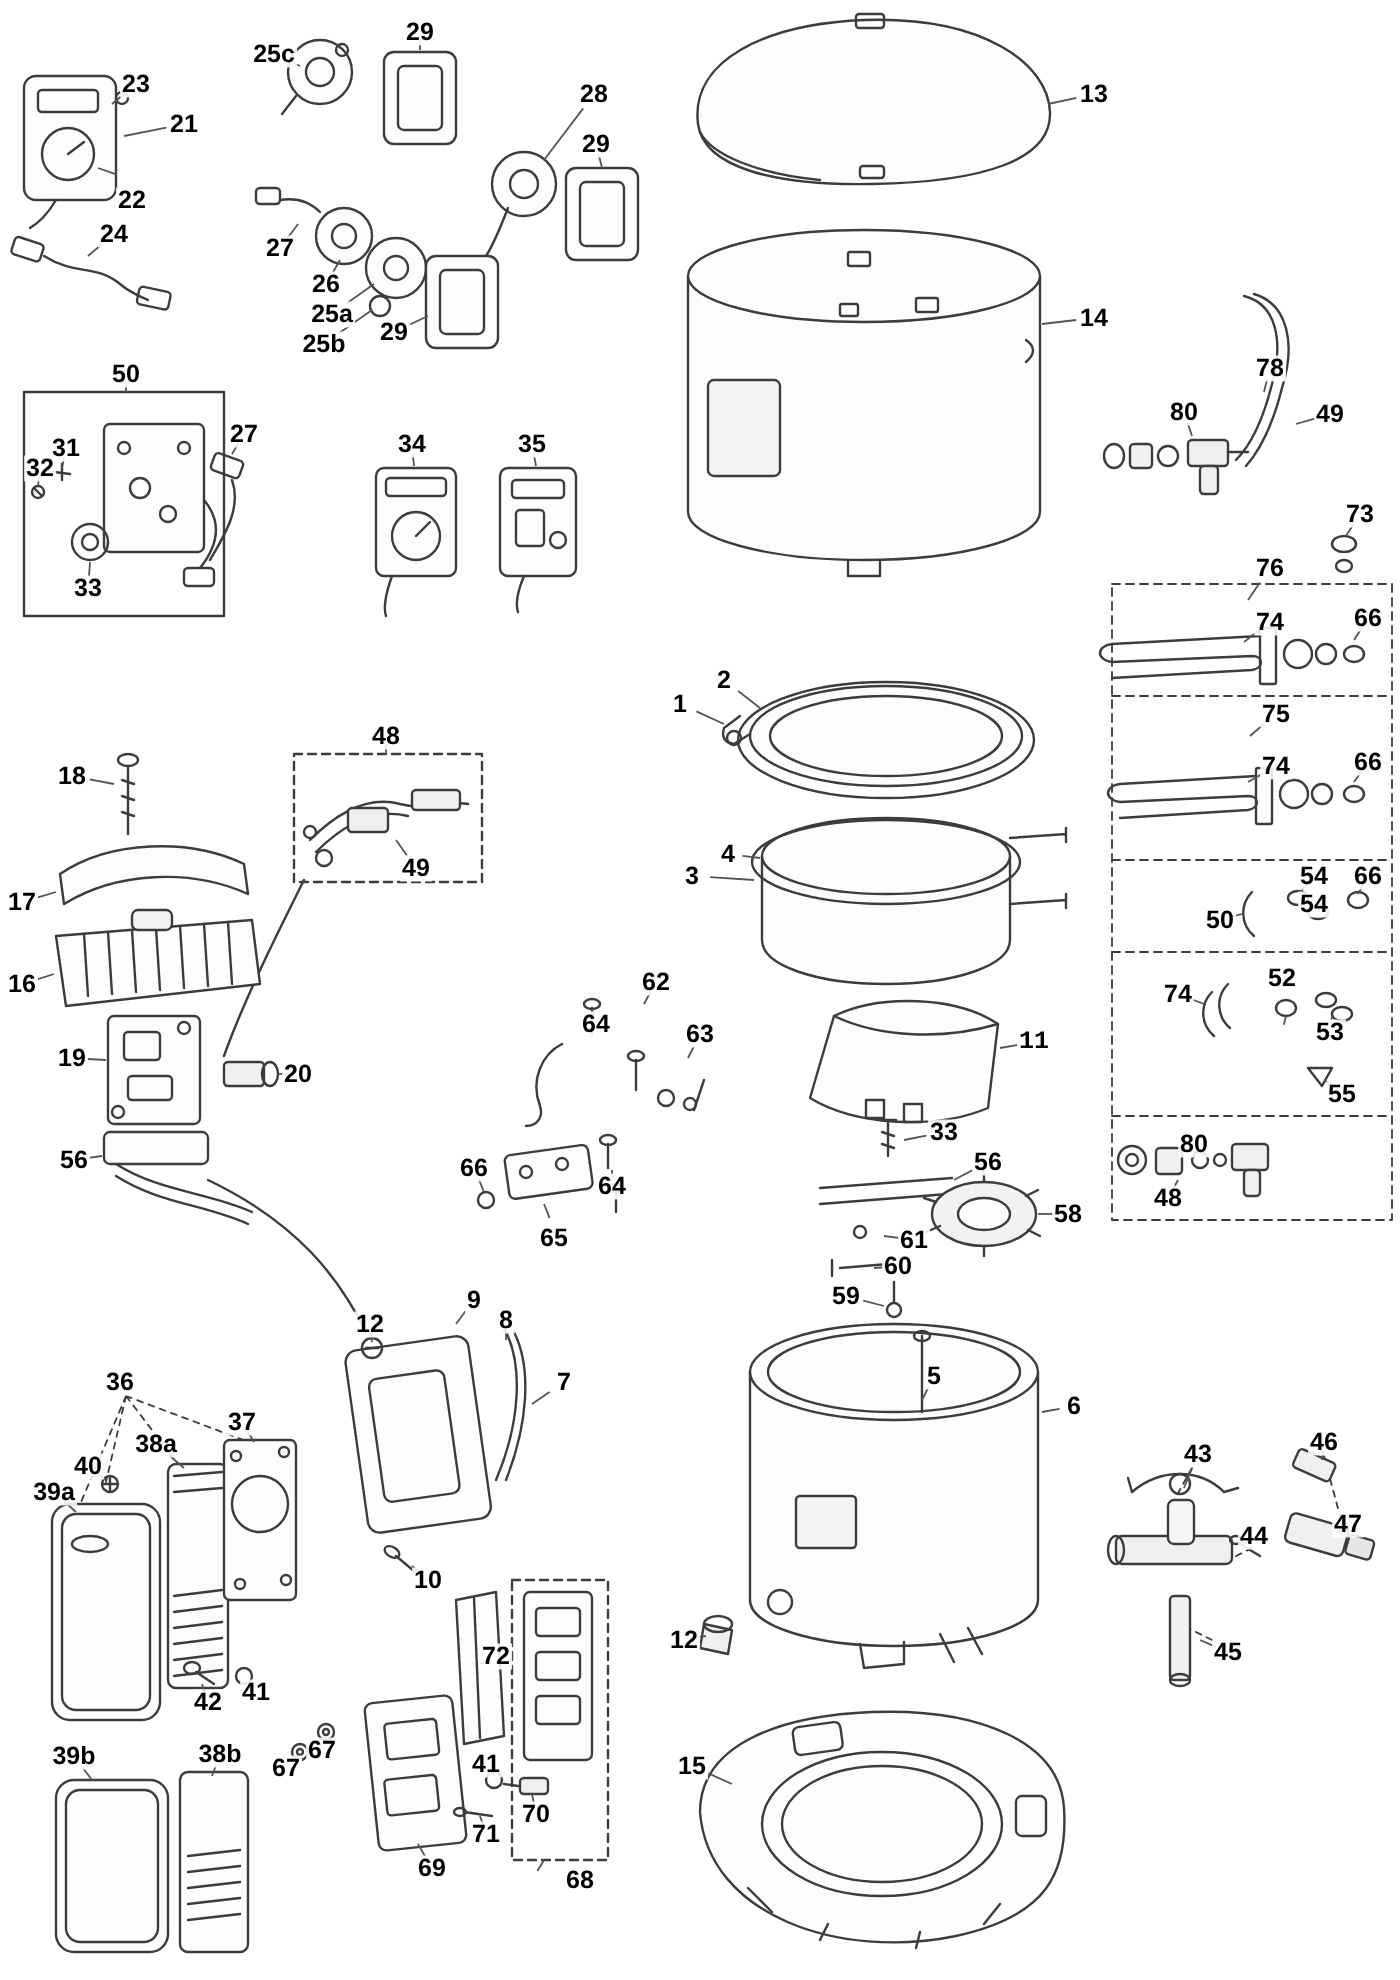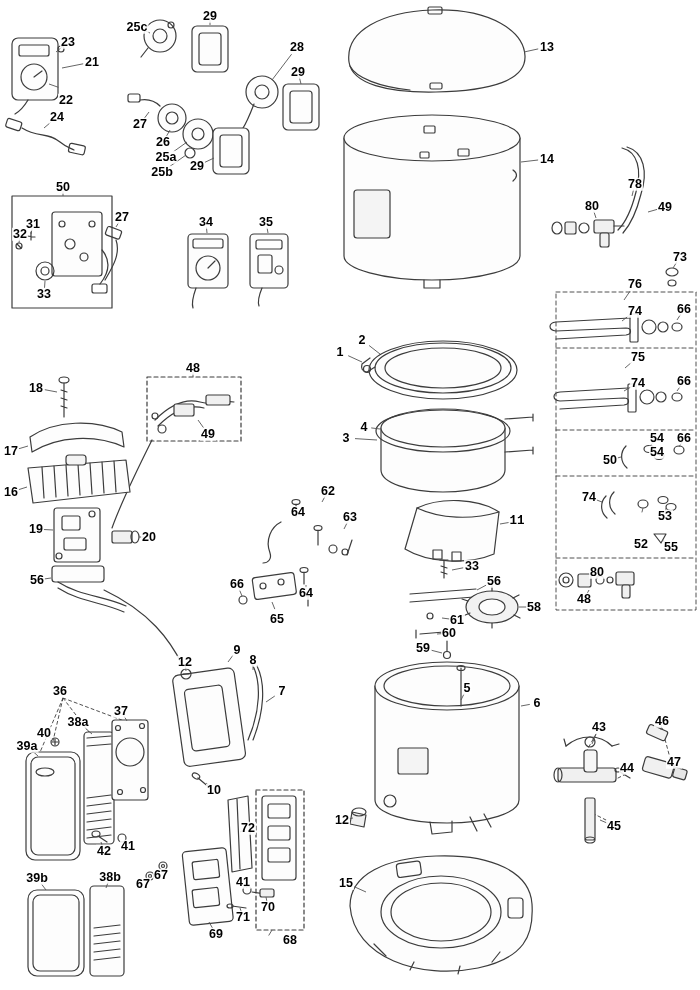--- a/index.html
+++ b/index.html
@@ -590,21 +590,21 @@
       <span class="part-label" style="left: 657px; top: 438px;">54</span>
       <span class="part-label" style="left: 684px; top: 438px;">66</span>
       <span class="part-label" style="left: 610px; top: 460px;">50</span>
       <span class="part-label" style="left: 657px; top: 452px;">54</span>
       <span class="part-label" style="left: 36px; top: 388px;">18</span>
       <span class="part-label" style="left: 193px; top: 368px;">48</span>
       <span class="part-label" style="left: 208px; top: 434px;">49</span>
       <span class="part-label" style="left: 11px; top: 451px;">17</span>
       <span class="part-label" style="left: 11px; top: 492px;">16</span>
       <span class="part-label" style="left: 589px; top: 497px;">74</span>
-      <span class="part-label" style="left: 641px; top: 544px; text-align: right;">52</span>
+      <span class="part-label" style="left: 641px; top: 489px; text-align: right;">52</span>
       <span class="part-label" style="left: 665px; top: 516px;">53</span>
       <span class="part-label" style="left: 671px; top: 547px;">55</span>
       <span class="part-label" style="left: 36px; top: 529px;">19</span>
       <span class="part-label" style="left: 149px; top: 537px;">20</span>
       <span class="part-label" style="left: 328px; top: 491px;">62</span>
       <span class="part-label" style="left: 298px; top: 512px;">64</span>
       <span class="part-label" style="left: 350px; top: 517px;">63</span>
       <span class="part-label" style="left: 517px; top: 521px; font-family: Liberation Mono, monospace;">11</span>
       <span class="part-label" style="left: 472px; top: 566px;">33</span>
       <span class="part-label" style="left: 37px; top: 580px;">56</span>

